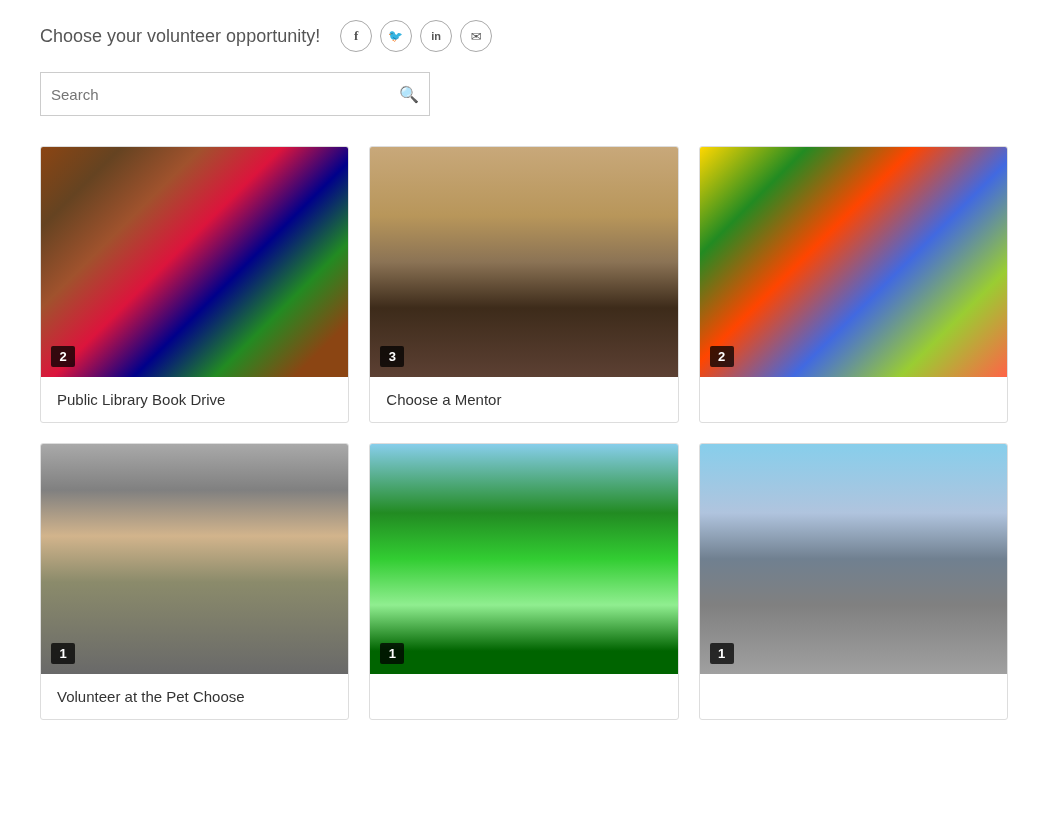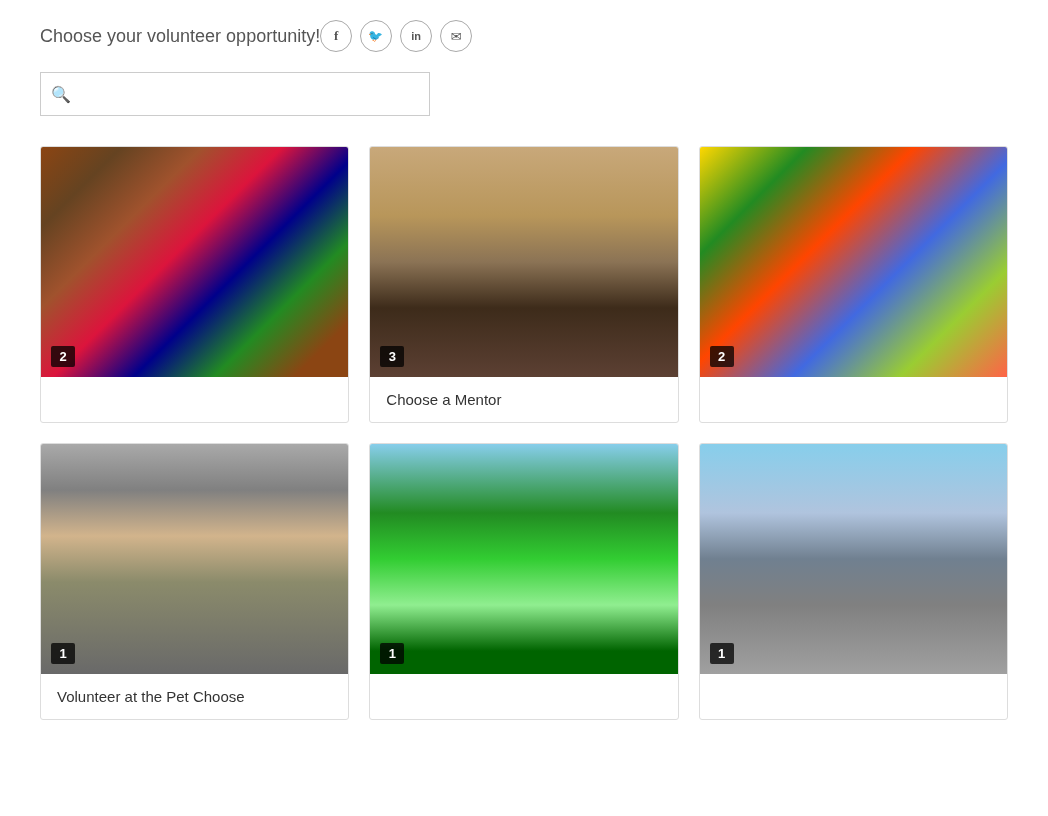--- a/index.html
+++ b/index.html
@@ -6,21 +6,21 @@
     body {
       font-family: Arial, sans-serif;
       background: #fff;
       color: #333;
       padding: 20px 40px;
     }
 
     .header-row {
       display: flex;
       align-items: center;
-      gap: 0;
+      gap: 20px;
       margin-bottom: 20px;
     }
 
     .page-title {
       font-size: 18px;
       color: #555;
       font-weight: normal;
     }
 
     .social-icons {
@@ -158,32 +158,34 @@
       <span style="font-weight:bold;font-size:11px;">in</span>
     </button>
     <button class="social-icon-btn" title="Email">
       <span style="font-size:13px;">✉</span>
     </button>
   </div>
 </div>
 
 <div class="search-row">
   <div class="search-box">
+    <input class="search-input" type="text" placeholder="Search" style="">
     <button class="search-icon-btn">
       <span>🔍</span>
     </button>
   </div>
 </div>
 
 <div class="cards-grid" id="cards-container">
 <div class="card">
       <div class="card-image-wrapper">
         <div class="card-image img-books" style="width: 100%; height: 100%;"></div>
         <div class="badge">2</div>
       </div>
+      <div class="card-title">Public Library Book Drive</div>
     </div>
     <div class="card">
       <div class="card-image-wrapper">
         <div class="card-image img-mentor" style="width: 100%; height: 100%;"></div>
         <div class="badge">3</div>
       </div>
       <div class="card-title">Choose a Mentor</div>
     </div>
     <div class="card">
       <div class="card-image-wrapper">

